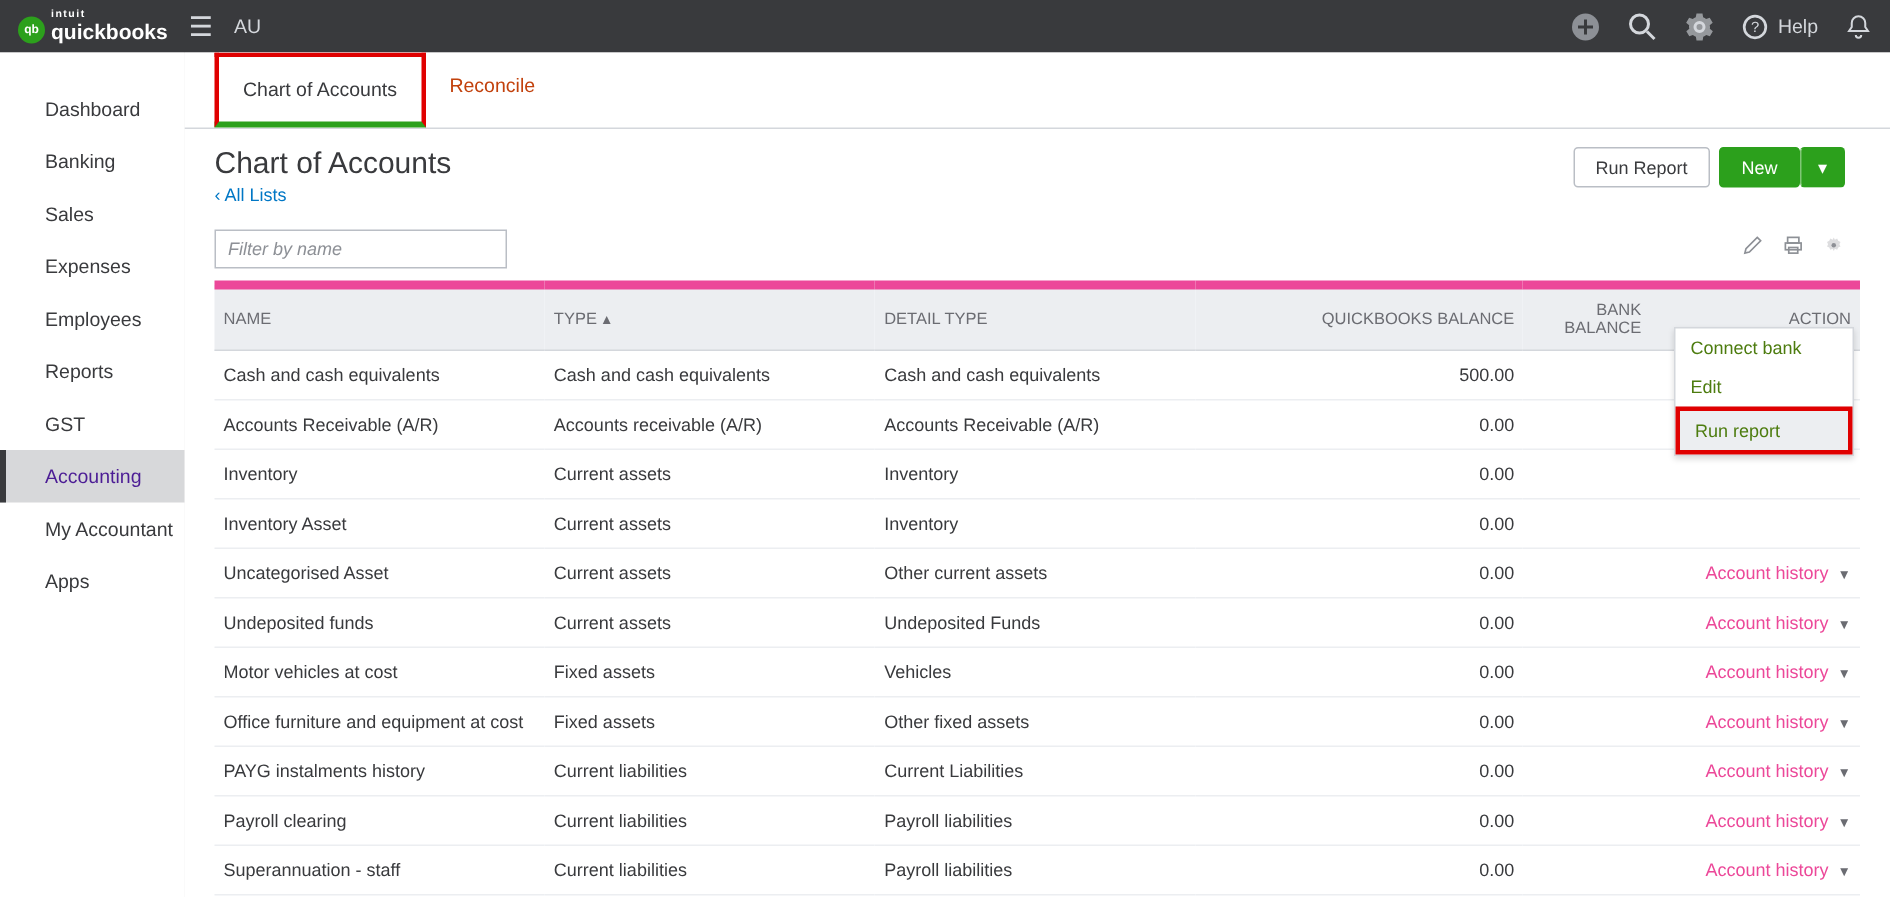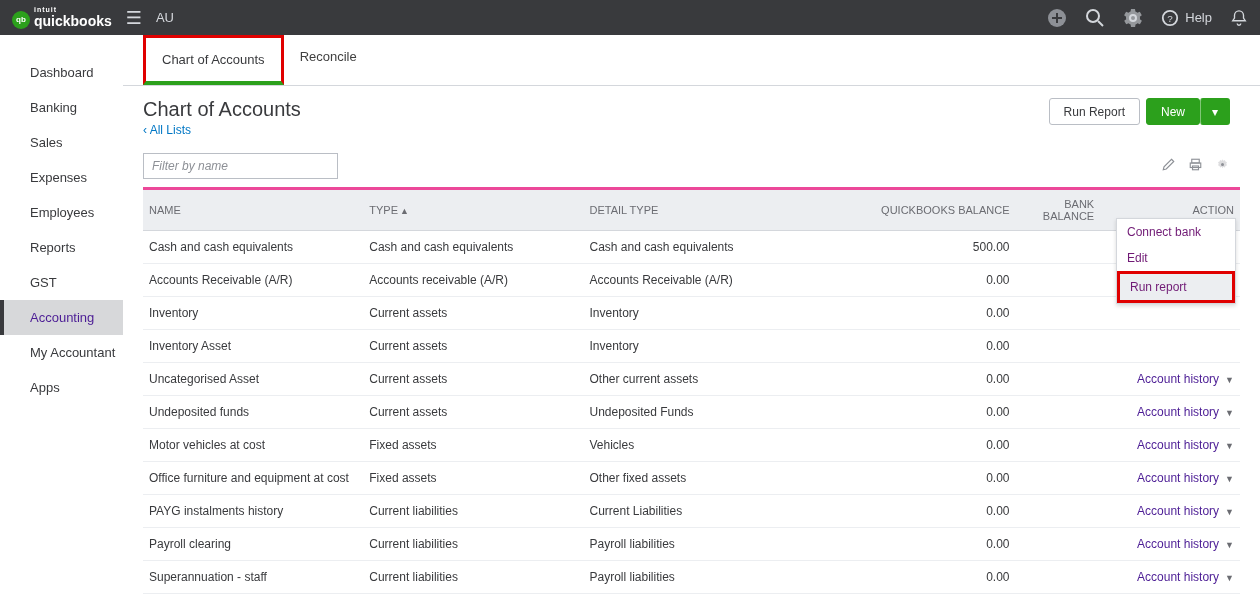--- a/index.html
+++ b/index.html
@@ -17,52 +17,52 @@
 .help-group { display: flex; align-items: center; gap: 6px; font-size: 13px; }
 
 .content-area { display: flex; height: calc(100% - 35px); }
 .sidebar { width: 123px; background: #fff; padding-top: 20px; }
 .sidebar-item { padding: 10px 0 10px 30px; font-size: 13px; color: #393a3d; cursor: pointer; }
 .sidebar-item.active { background: #d7d8da; color: #4c1d95; font-weight: 500; position: relative; }
 .sidebar-item.active::before { content:''; position:absolute; left:0; top:0; bottom:0; width:4px; background:#393a3d; }
 
 .main { flex: 1; background: #fff; margin: 0; overflow: hidden; }
 .tab-bar { display: flex; gap: 0; border-bottom: 1px solid #d4d7dc; padding-left: 20px; }
-.tab { padding: 14px 16px; font-size: 13px; color: #404040; cursor: pointer; position: relative; }
+.tab { padding: 14px 16px; font-size: 13px; color: #c2410c; cursor: pointer; position: relative; }
 .tab.active { color: #393a3d; border: 3px solid #e00000; border-bottom: 4px solid #2ca01c; background: #fff; }
 
 .page-header { display: flex; justify-content: space-between; align-items: flex-start; padding: 12px 30px 6px 20px; }
 .page-title-group { display: flex; flex-direction: column; }
 .page-title { font-size: 20px; color: #393a3d; font-weight: 400; }
 .breadcrumb { font-size: 12px; color: #0077c5; cursor: pointer; margin-top: 2px; }
 .breadcrumb::before { content: "‹ "; }
 .header-buttons { display: flex; gap: 6px; }
 .btn { height: 27px; border-radius: 3px; font-size: 12px; cursor: pointer; display: flex; align-items: center; }
 .btn-outline { background: #fff; border: 1px solid #babec5; color: #393a3d; padding: 0 14px; }
 .btn-green { background: #2ca01c; border: 1px solid #2ca01c; color: #fff; padding: 0 14px; font-weight: 500; }
 .btn-green-split { width: 26px; border-left: 1px solid rgba(255,255,255,0.4); display: flex; align-items: center; justify-content: center; color: #fff; }
 
 .table-toolbar { display: flex; justify-content: space-between; align-items: center; padding: 10px 30px 8px 20px; }
 .filter-input { width: 195px; height: 26px; border: 1px solid #babec5; padding: 0 8px; font-size: 12px; color: #393a3d; }
 .filter-input::placeholder { color: #8d9096; font-style: italic; }
 .toolbar-icons { display: flex; gap: 12px; color: #8d9096; }
 .toolbar-icon { cursor: pointer; }
 
 table { width: calc(100% - 40px); margin: 0 20px; border-collapse: collapse; font-size: 12px; color: #393a3d; }
-thead th { text-align: left; padding: 8px 6px; background: #eceef1; font-weight: 500; font-size: 11px; color: #6b6c72; border-top: 3px solid #ec4899; border-bottom: 1px solid #d4d7dc; }
+thead th { text-align: left; padding: 8px 6px; background: #eceef1; font-weight: 500; font-size: 11px; color: #6b6c72; border-top: 6px solid #ec4899; border-bottom: 1px solid #d4d7dc; }
 thead th.right { text-align: right; }
 tbody td { padding: 9px 6px; border-bottom: 1px solid #eceef1; vertical-align: middle; }
 tbody td.right { text-align: right; }
 .sort-arrow { font-size: 9px; margin-left: 2px; }
-.action-link { color: #4c1d95; cursor: pointer; }
+.action-link { color: #ec4899; cursor: pointer; }
 .action-caret { font-size: 9px; color: #6b6c72; margin-left: 6px; cursor: pointer; }
 .caret-boxed { border: 1px solid #0077c5; padding: 1px 3px; font-size: 9px; margin-left: 4px; }
 
 .dropdown-menu { position: absolute; background: #fff; border: 1px solid #d4d7dc; box-shadow: 0 2px 4px rgba(0,0,0,0.15); width: 120px; z-index: 10; }
-.dropdown-item { padding: 6px 10px; font-size: 12px; color: #701a75; cursor: pointer; }
+.dropdown-item { padding: 6px 10px; font-size: 12px; color: #4d7c0f; cursor: pointer; }
 .dropdown-item.highlighted { background: #eceef1; border: 3px solid #e00000; }
 
 .col-name { width: 208px; }
 .col-type { width: 208px; }
 .col-detail { width: 202px; }
 .col-qb { width: 206px; }
 .col-bank { width: 80px; }
 .col-action { width: 132px; }
 </style>
 </head>

